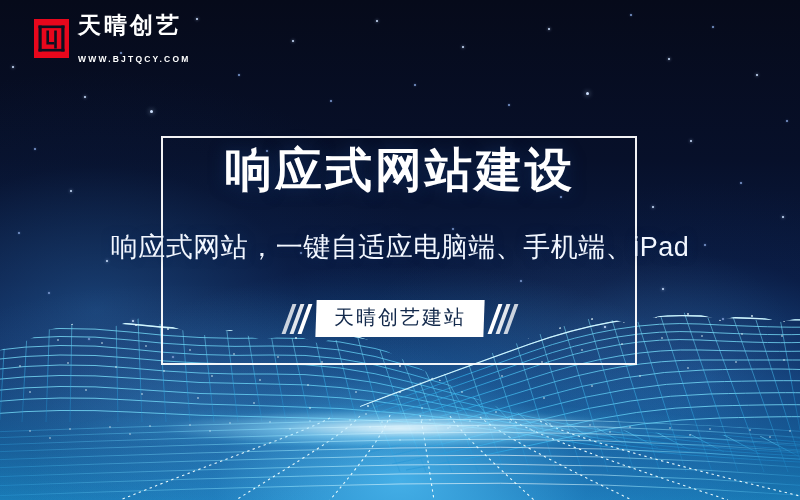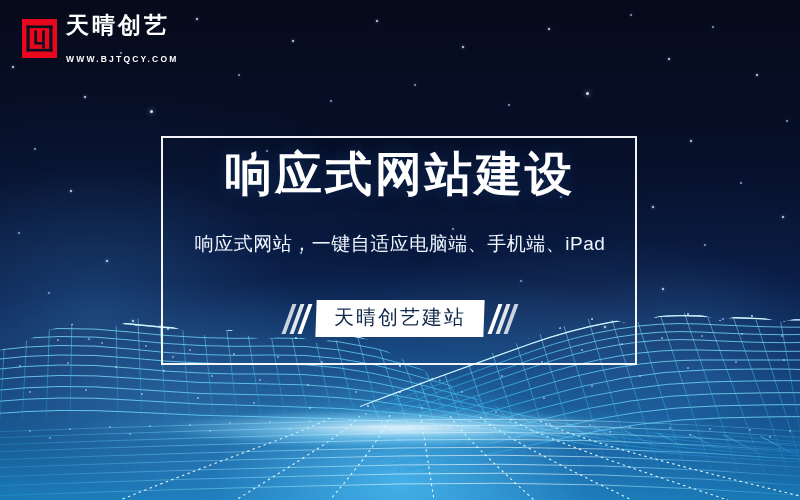--- a/index.html
+++ b/index.html
@@ -59,21 +59,21 @@
     left: 0; right: 0;
     bottom: 54px;
     height: 42px;
     background: radial-gradient(ellipse 330px 26px at 50% 58%, rgba(235,250,255,0.95) 0%, rgba(150,225,255,0.55) 38%, rgba(70,190,240,0.10) 72%, rgba(0,0,0,0) 100%);
     filter: blur(1px);
   }
 
   
   .logo {
     position: absolute;
-    left: 22px; top: 13px;
+    left: 34px; top: 13px;
     display: flex;
     align-items: center;
     gap: 9px;
   }
   .logo-mark {
     width: 35px; height: 39px;
     background: #e8071c;
     position: relative;
     flex: 0 0 auto;
   }
@@ -110,24 +110,25 @@
     top: 150px;
     text-align: center;
   }
   .hero-title {
     color: #ffffff;
     font-size: 47px;
     font-weight: 700;
     letter-spacing: 3px;
     line-height: 1;
     text-shadow: 0 0 16px rgba(20,60,120,0.55);
+    font-family: Liberation Mono, monospace;
   }
   .hero-sub {
     color: #f2f7ff;
-    font-size: 19px;
+    font-size: 27px;
     font-weight: 400;
     letter-spacing: 0.5px;
     margin-top: 37px;
     line-height: 1;
     text-shadow: 0 0 10px rgba(10,40,90,0.6);
   }
 
   
   .cta-row {
     position: absolute;

